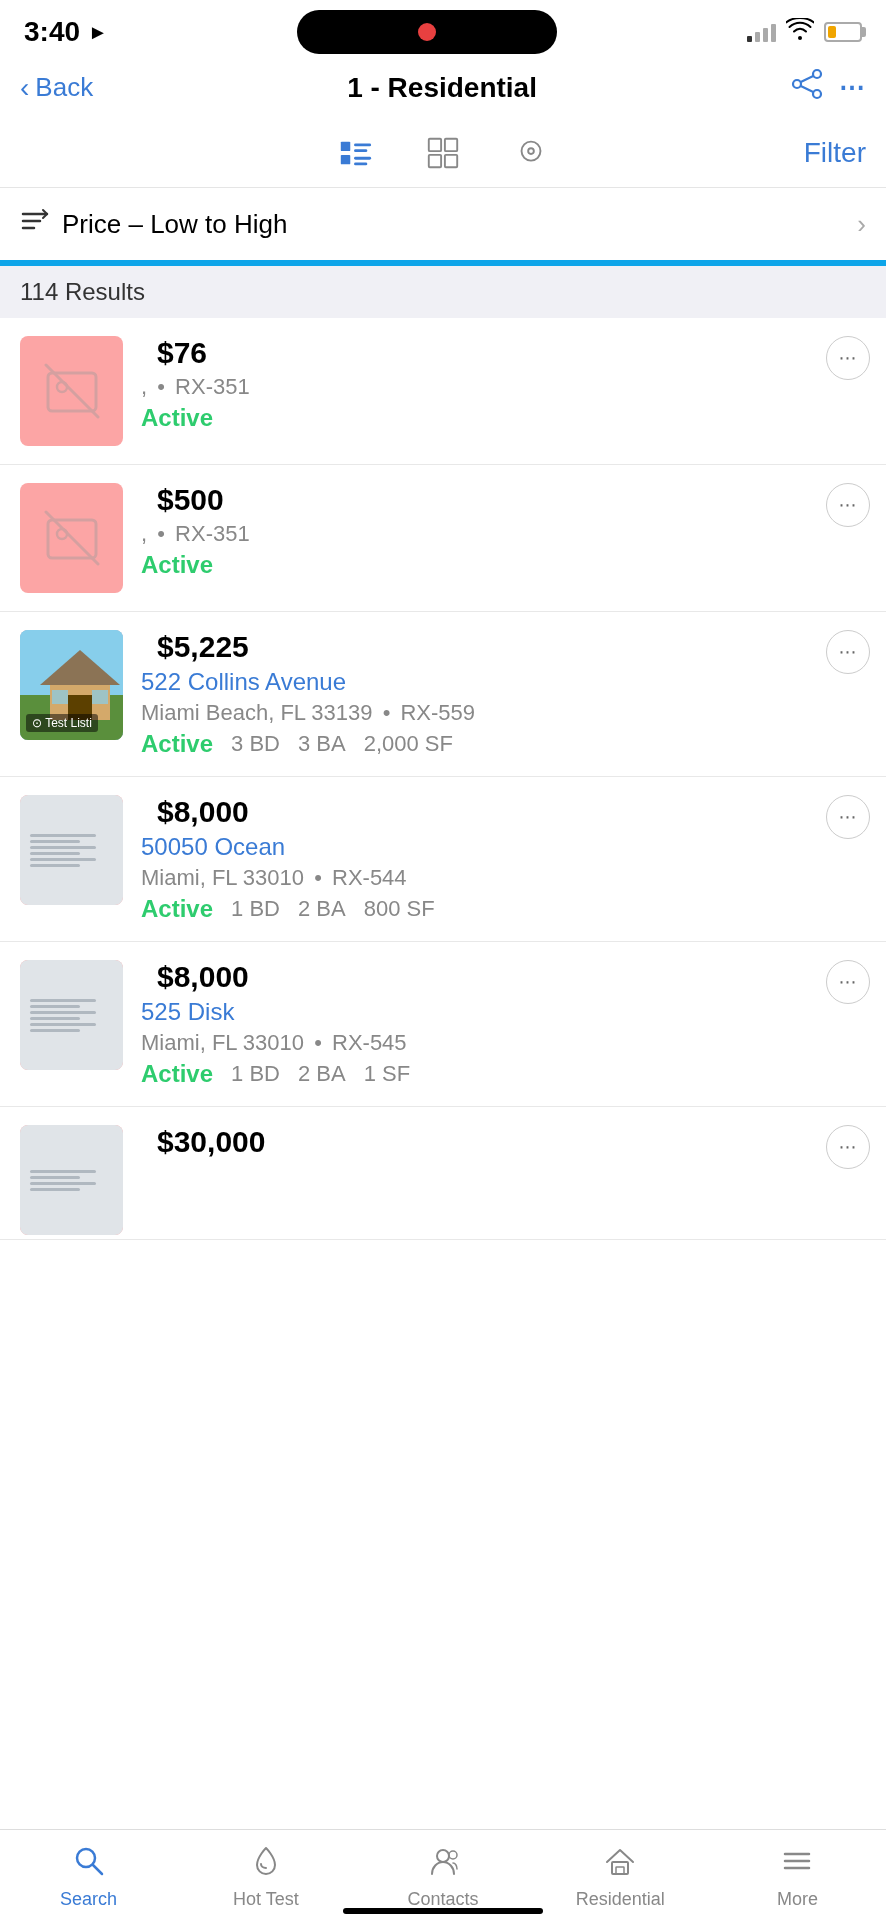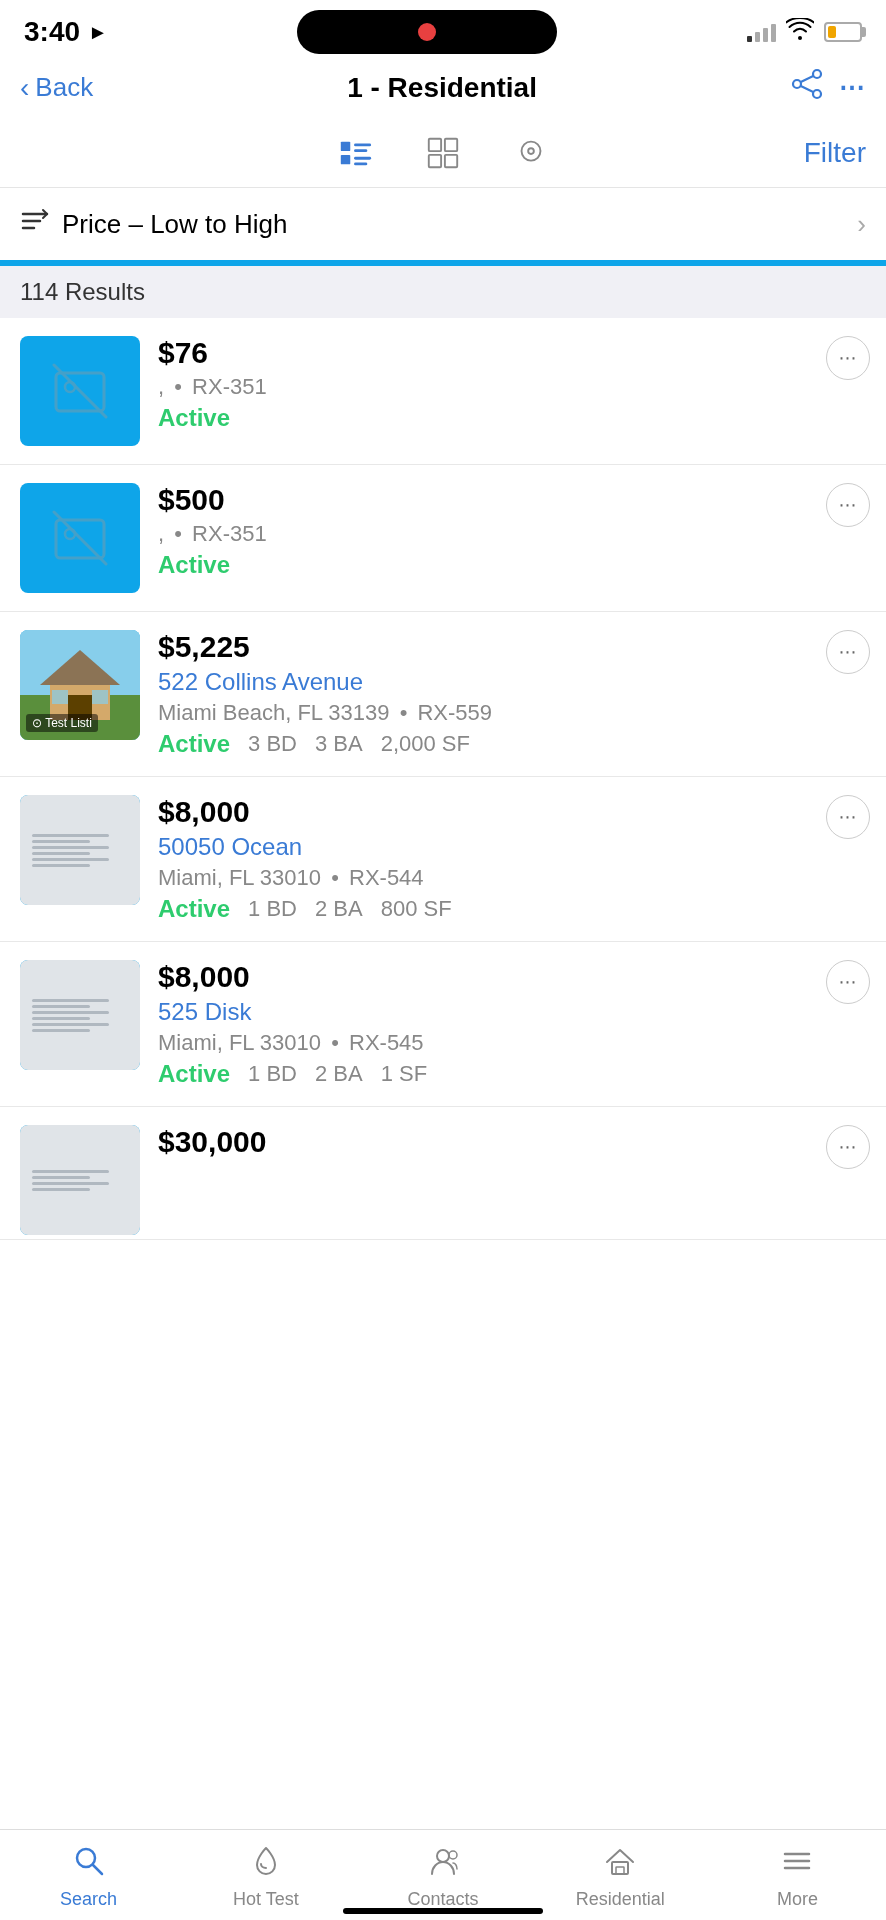--- a/index.html
+++ b/index.html
@@ -208,26 +208,26 @@
     
     .listing-item {
       display: flex;
       align-items: flex-start;
       padding: 18px 20px;
       border-bottom: 1px solid #e8e8e8;
       background: #fff;
       position: relative;
     }
     .listing-thumb {
-      width: 120px;
+      width: 103px;
       height: 110px;
       border-radius: 8px;
       overflow: hidden;
       flex-shrink: 0;
-      background: #0ea5e9;
+      background: #fca5a5;
       display: flex;
       align-items: center;
       justify-content: center;
       margin-right: 18px;
     }
     .no-photo-icon {
       display: flex;
       align-items: center;
       justify-content: center;
     }
@@ -238,20 +238,21 @@
     }
     .listing-info {
       flex: 1;
       min-width: 0;
     }
     .listing-price {
       font-size: 30px;
       font-weight: 700;
       color: #000;
       margin-bottom: 4px;
+      margin-left: 16px;
     }
     .listing-address-link {
       font-size: 24px;
       color: #3a7bd5;
       font-weight: 400;
       margin-bottom: 4px;
       display: block;
     }
     .listing-sub {
       font-size: 22px;

